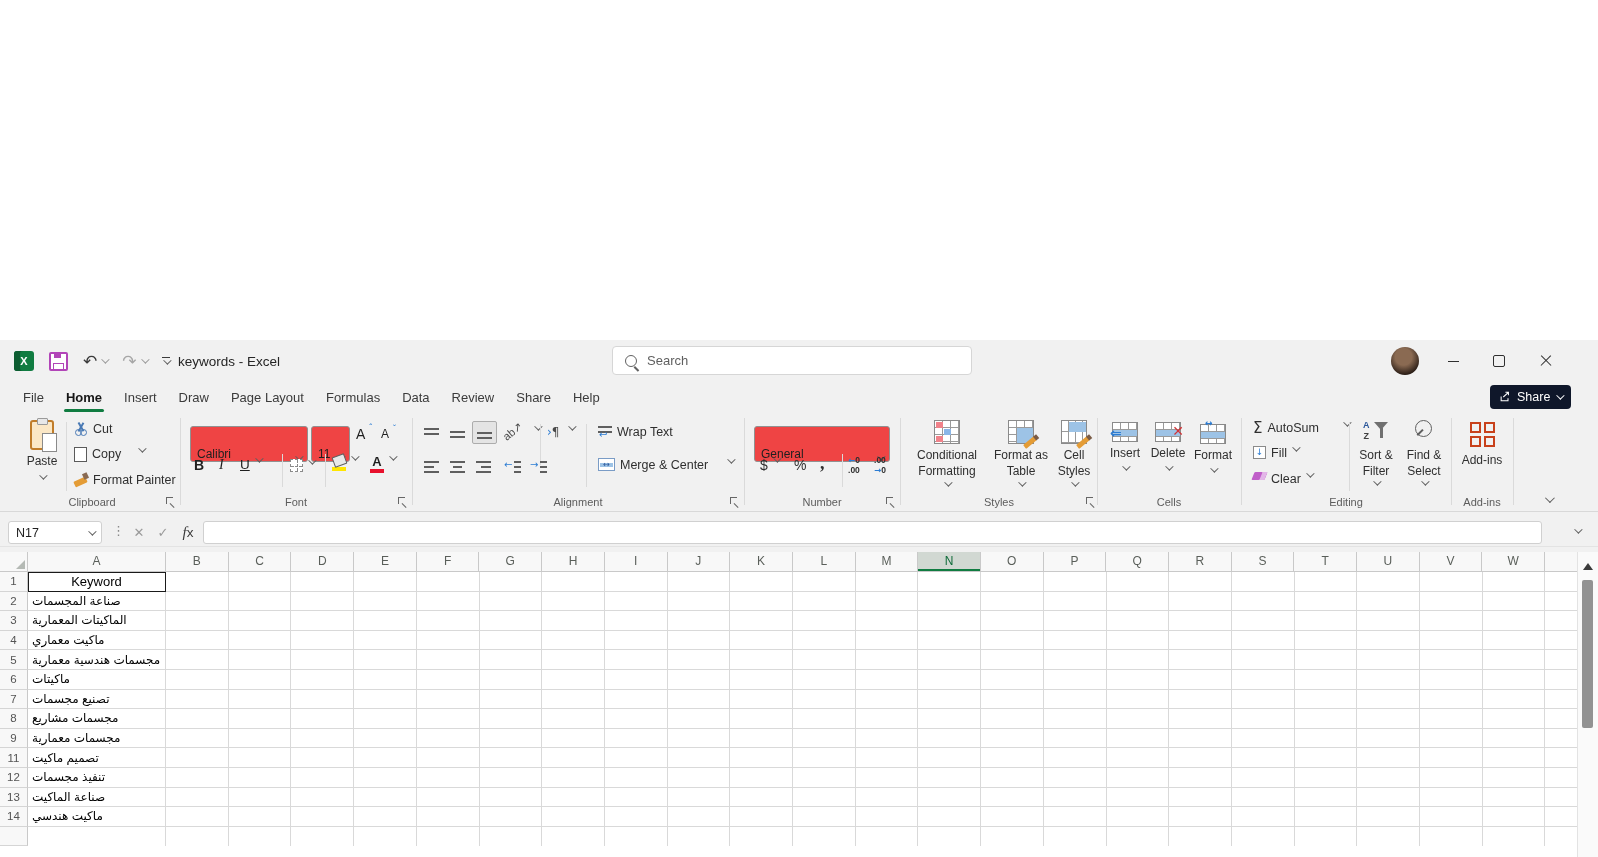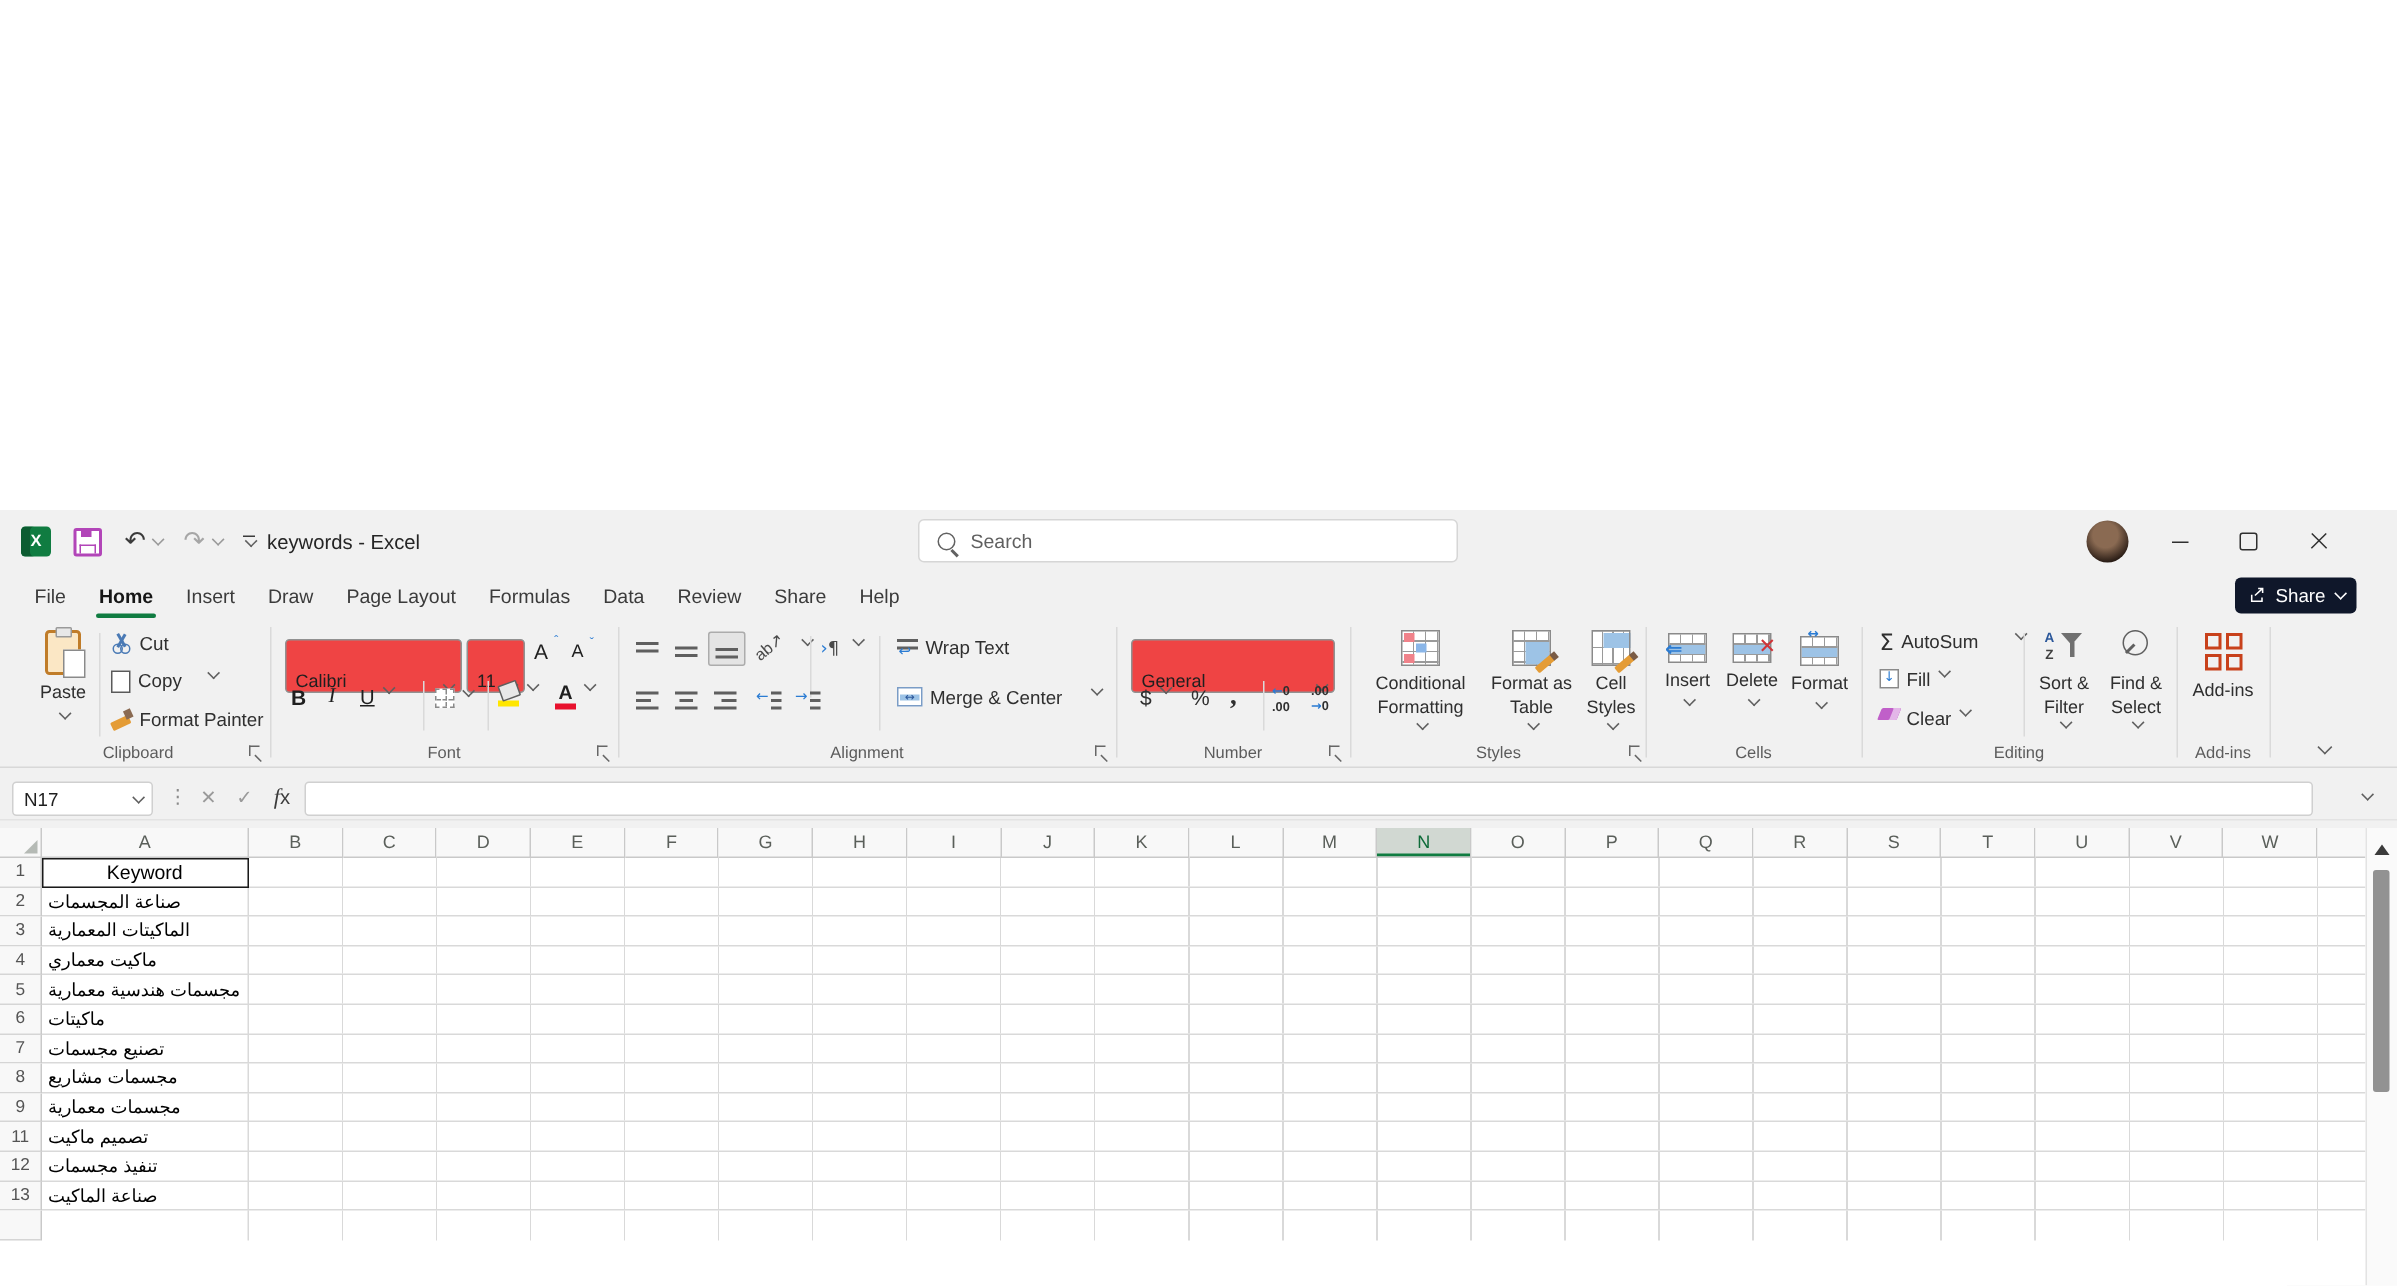--- a/index.html
+++ b/index.html
@@ -646,20 +646,25 @@
             <div class="rnum">12</div>
             <div class="ca">تنفيذ مجسمات</div>
             <div class="cfill"></div>
           </div>
           <div class="row">
             <div class="rnum">13</div>
             <div class="ca">صناعة الماكيت</div>
             <div class="cfill"></div>
           </div>
           <div class="row">
+            <div class="rnum">14</div>
+            <div class="ca">ماكيت هندسي</div>
+            <div class="cfill"></div>
+          </div>
+          <div class="row">
             <div class="rnum"></div>
             <div class="ca" style="border-bottom:none"></div>
             <div class="cfill" style="border-bottom:none"></div>
           </div>
         </div>
       <div class="vscroll">
         <span class="vs-up"></span>
         <span class="vs-thumb"></span>
       </div>
     </div>

